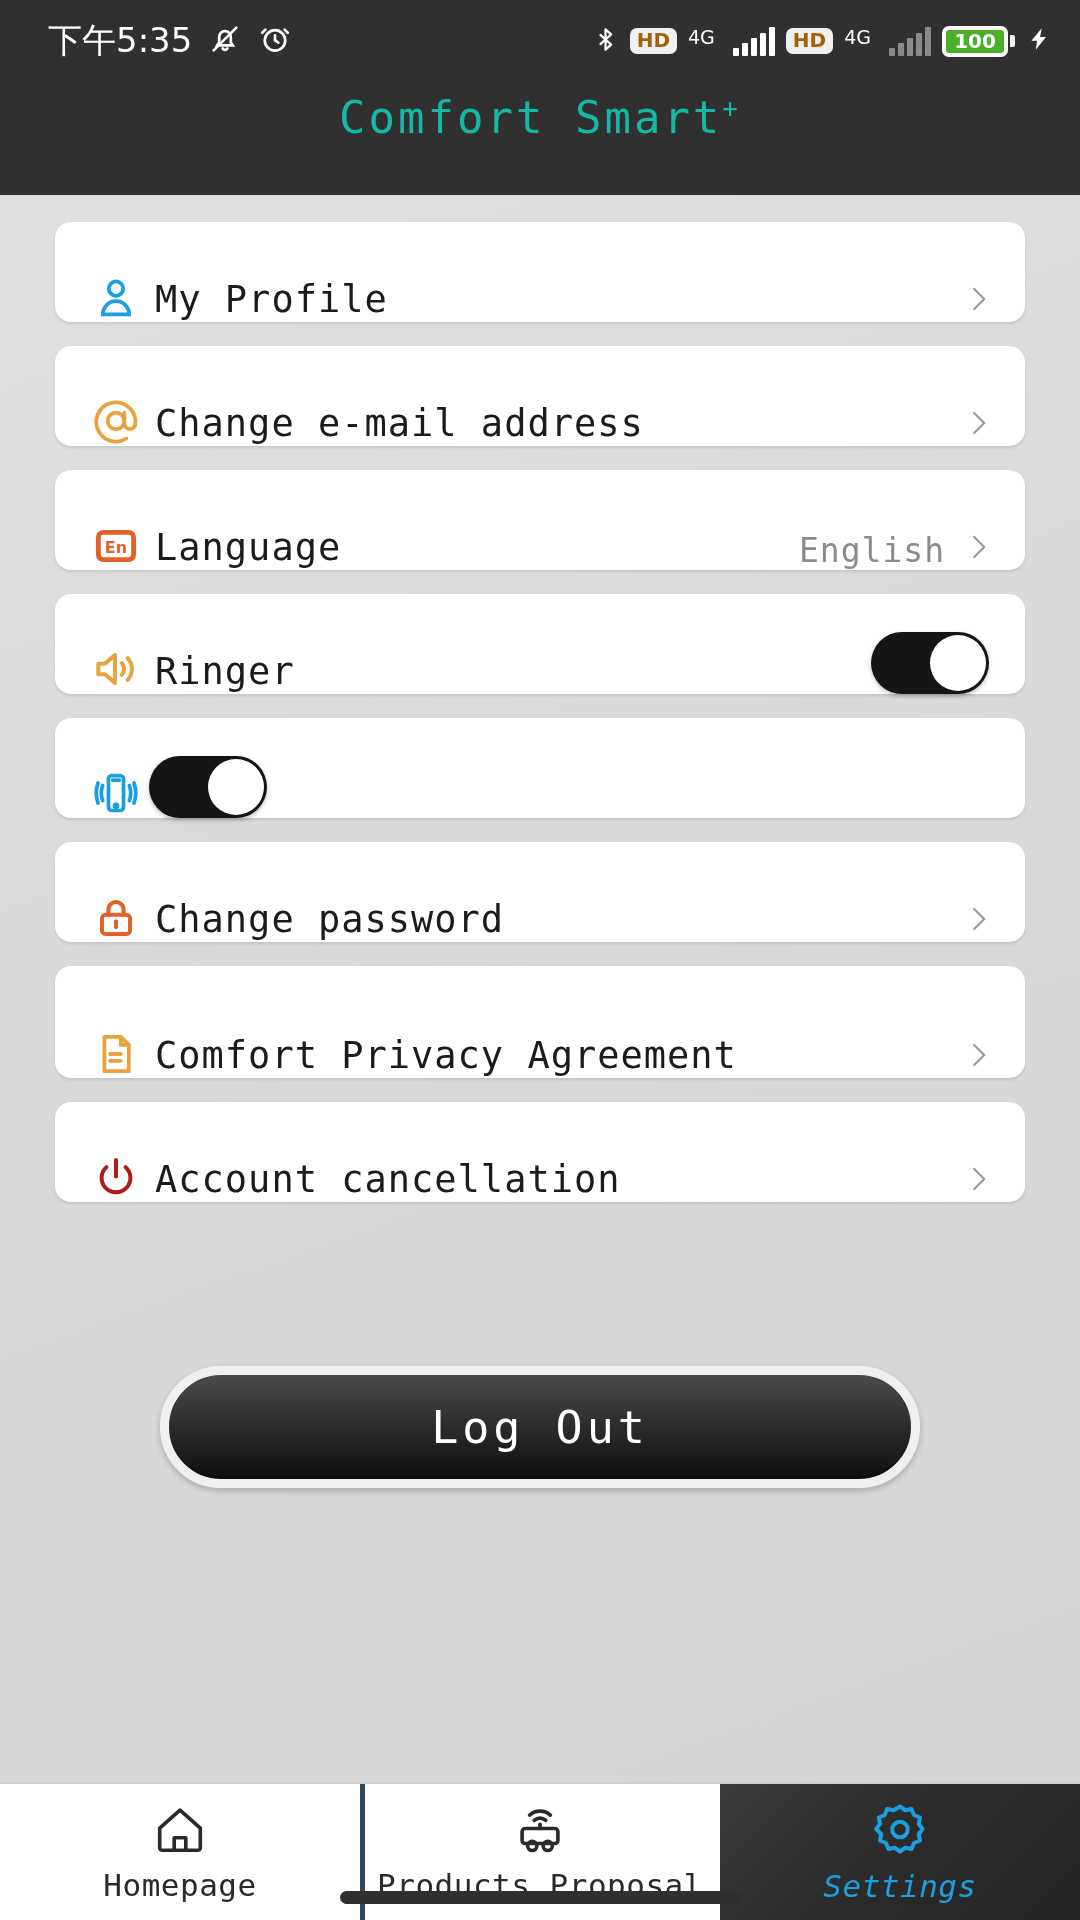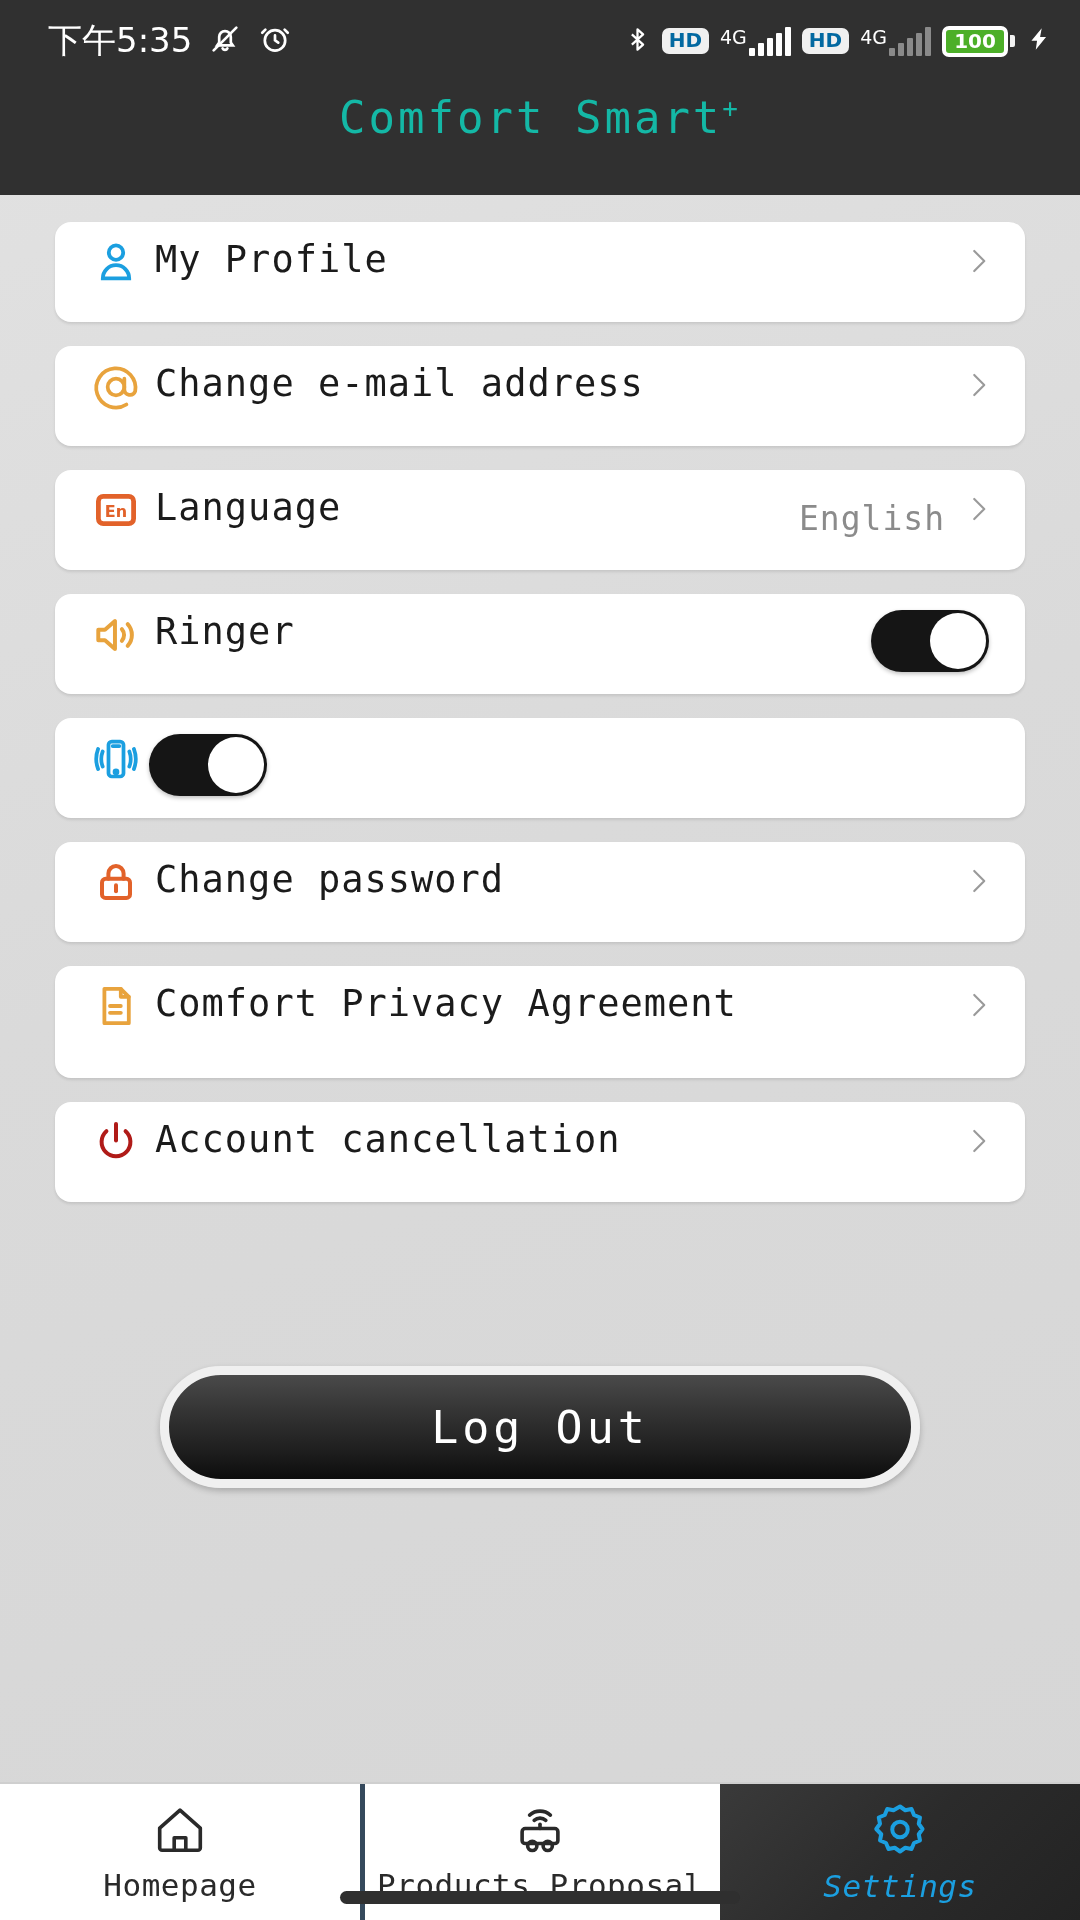--- a/index.html
+++ b/index.html
@@ -19,25 +19,25 @@
   
   .statusbar {
     height:82px; background:#303030; color:#fff;
     display:flex; align-items:center; justify-content:space-between;
     padding:0 28px 0 48px; flex:none;
   }
   .sb-left { display:flex; align-items:center; gap:16px; }
   .sb-time { font-size:34px; letter-spacing:0px; font-family:"DejaVu Sans", sans-serif; }
   .sb-right { display:flex; align-items:center; gap:11px; }
   .hd-badge {
-    background:#f0f0f0; color:#0369a1; border-radius:7px;
+    background:#f0f0f0; color:#a16207; border-radius:7px;
     font-size:20px; font-weight:bold; padding:1px 7px 2px 7px;
     font-family:"DejaVu Sans", sans-serif; line-height:1.15;
   }
-  .net-group { display:flex; align-items:flex-end; gap:2px; }
+  .net-group { display:flex; align-items:flex-end; gap:18px; }
   .net-label { font-size:19px; font-family:"DejaVu Sans", sans-serif; align-self:flex-start; margin-bottom:-4px; }
   .bars { display:flex; align-items:flex-end; gap:3px; height:30px; }
   .bars i { width:6px; background:#fff; border-radius:1px; display:block; }
   .bars i:nth-child(1){height:8px}  .bars i:nth-child(2){height:13px}
   .bars i:nth-child(3){height:18px} .bars i:nth-child(4){height:23px}
   .bars i:nth-child(5){height:29px}
   .bars.dim i { background:#8a8a8a; }
   .battery {
     display:flex; align-items:center; gap:2px;
   }
@@ -54,22 +54,22 @@
     display:flex; align-items:flex-start; justify-content:center;
     padding-top:10px;
   }
   .titlebar .t { font-size:44px; letter-spacing:3px; }
   .titlebar .t sup { font-size:26px; vertical-align:super; }
 
   
   .list { padding:27px 55px 0 55px; flex:none; }
   .card {
     background:#fff; border-radius:16px; margin-bottom:24px;
-    min-height:100px; display:flex; align-items:flex-start;
-    padding:16px 30px 0 28px;
+    min-height:100px; display:flex; align-items:flex-end;
+    padding:0 30px 0 28px;
     box-shadow:0 2px 3px rgba(0,0,0,0.10);
     position:relative;
   }
   .card.tall { min-height:112px; }
   .ico { width:66px; flex:none; display:flex; align-items:center; justify-content:center; }
   .label {
     flex:1; font-size:37px; color:#1b1b1b; letter-spacing:1px;
     line-height:1.18; padding-left:6px;
   }
   .value { font-size:33px; color:#8b8b8b; letter-spacing:1px; padding-right:16px;margin-top:13px; }

